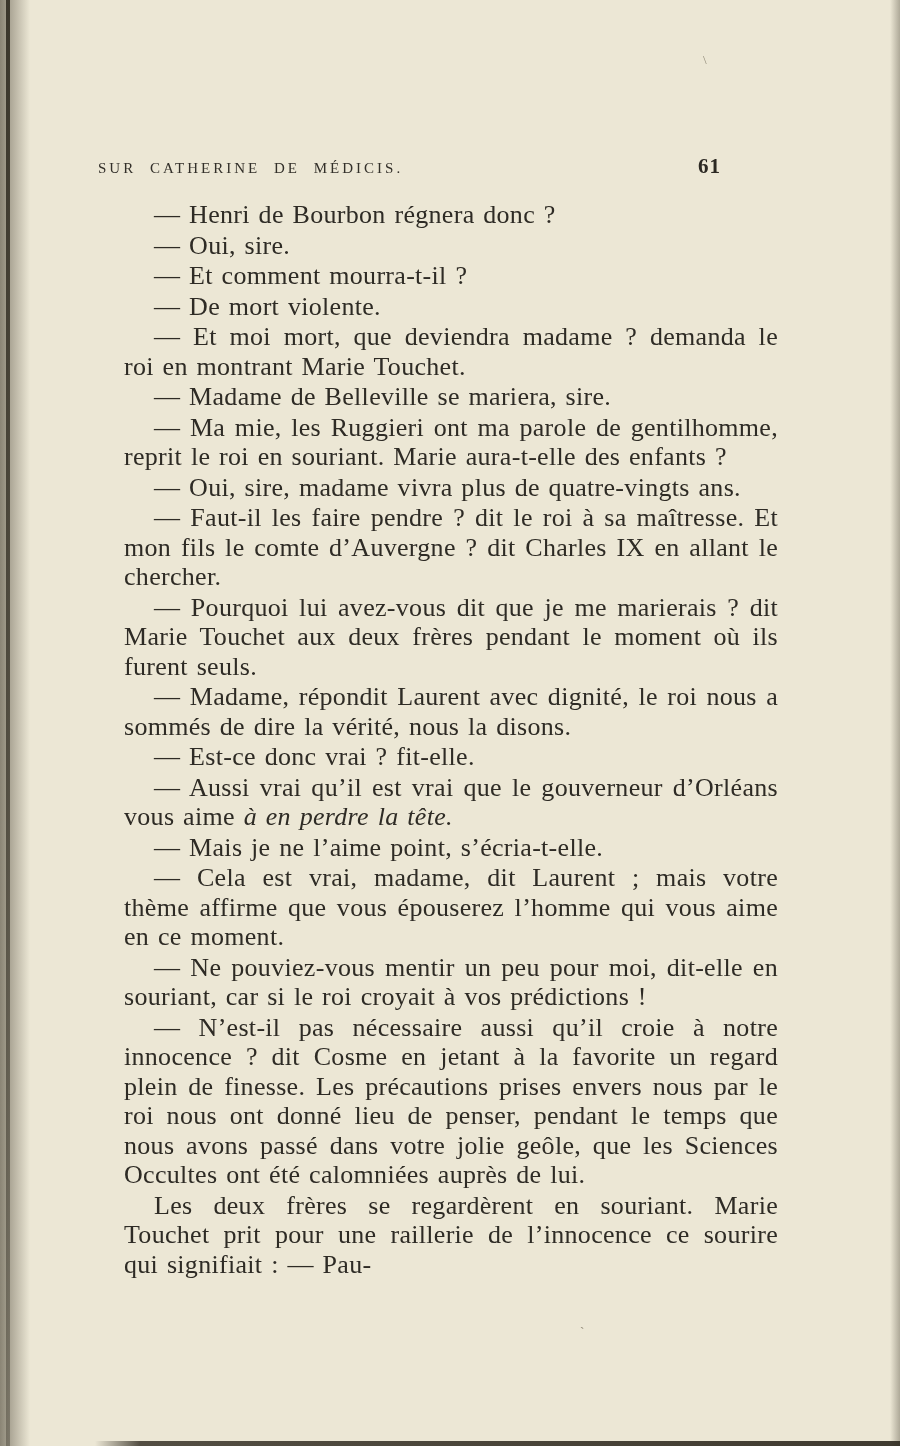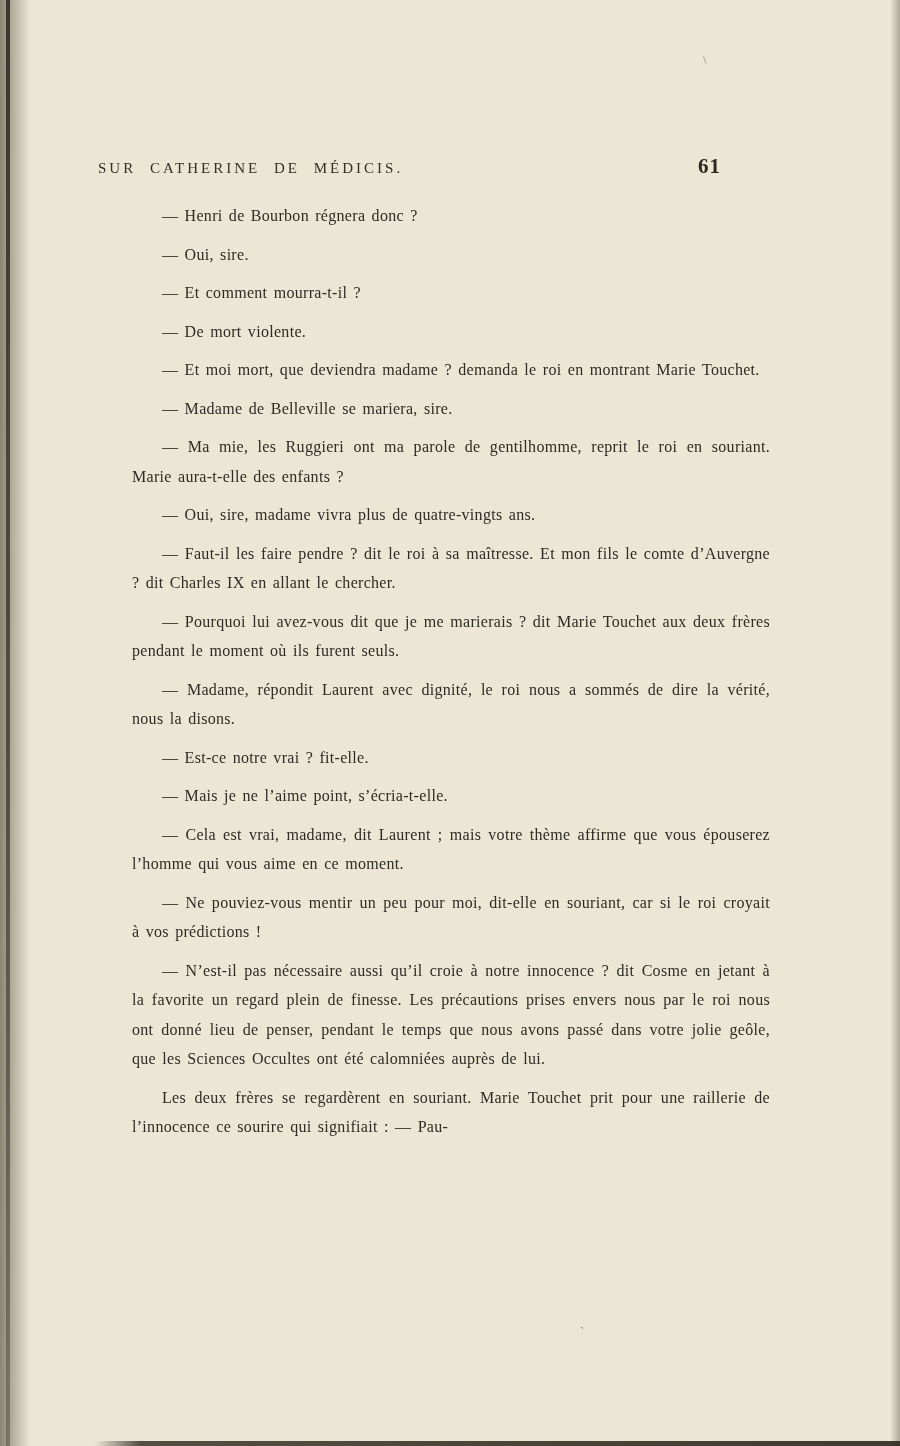--- a/index.html
+++ b/index.html
@@ -62,24 +62,24 @@
   .page-number {
     position: absolute;
     right: 58px;
     top: -6px;
     font-size: 21px;
     letter-spacing: 1px;
     color: #2c2923;
     font-weight: bold;
   }
   .body-text .para {
-    margin: 9px;
+    margin: 1px;
     text-indent: 30px;
     text-align: justify;
-    font-size: 16px;
+    font-size: 26px;
     line-height: 29.5px;
     letter-spacing: 0.3px;
     word-spacing: 2px;
   }
   .body-text .para .italic {
     font-style: italic;
   }
   .artifact {
     position: absolute;
     font-size: 13px;
@@ -108,21 +108,22 @@
         <p class="para"><span>— Oui, sire.</span></p>
         <p class="para"><span>— Et comment mourra-t-il ?</span></p>
         <p class="para"><span>— De mort violente.</span></p>
         <p class="para"><span>— Et moi mort, que deviendra madame ? demanda le roi en montrant Marie Touchet.</span></p>
         <p class="para"><span>— Madame de Belleville se mariera, sire.</span></p>
         <p class="para"><span>— Ma mie, les Ruggieri ont ma parole de gentilhomme, reprit le roi en souriant. Marie aura-t-elle des enfants ?</span></p>
         <p class="para"><span>— Oui, sire, madame vivra plus de quatre-vingts ans.</span></p>
         <p class="para"><span>— Faut-il les faire pendre ? dit le roi à sa maîtresse. Et mon fils le comte d’Auvergne ? dit Charles IX en allant le chercher.</span></p>
         <p class="para"><span>— Pourquoi lui avez-vous dit que je me marierais ? dit Marie Touchet aux deux frères pendant le moment où ils furent seuls.</span></p>
         <p class="para"><span>— Madame, répondit Laurent avec dignité, le roi nous a sommés de dire la vérité, nous la disons.</span></p>
-        <p class="para"><span>— Est-ce notre vrai ? fit-elle.</span></p>
+        <p class="para"><span>— Est-ce donc vrai ? fit-elle.</span></p>
+        <p class="para"><span>— Aussi vrai qu’il est vrai que le gouverneur d’Orléans vous aime </span><span class="italic">à en perdre la tête.</span></p>
         <p class="para"><span>— Mais je ne l’aime point, s’écria-t-elle.</span></p>
         <p class="para"><span>— Cela est vrai, madame, dit Laurent ; mais votre thème affirme que vous épouserez l’homme qui vous aime en ce moment.</span></p>
         <p class="para"><span>— Ne pouviez-vous mentir un peu pour moi, dit-elle en souriant, car si le roi croyait à vos prédictions !</span></p>
         <p class="para"><span>— N’est-il pas nécessaire aussi qu’il croie à notre innocence ? dit Cosme en jetant à la favorite un regard plein de finesse. Les précautions prises envers nous par le roi nous ont donné lieu de penser, pendant le temps que nous avons passé dans votre jolie geôle, que les Sciences Occultes ont été calomniées auprès de lui.</span></p>
         <p class="para"><span>Les deux frères se regardèrent en souriant. Marie Touchet prit pour une raillerie de l’innocence ce sourire qui signifiait : — Pau-</span></p>
       </div>
   </div>
 
   <div id="artifacts">
       <span class="artifact" style="left: 703px; top: 52px;">\</span>

